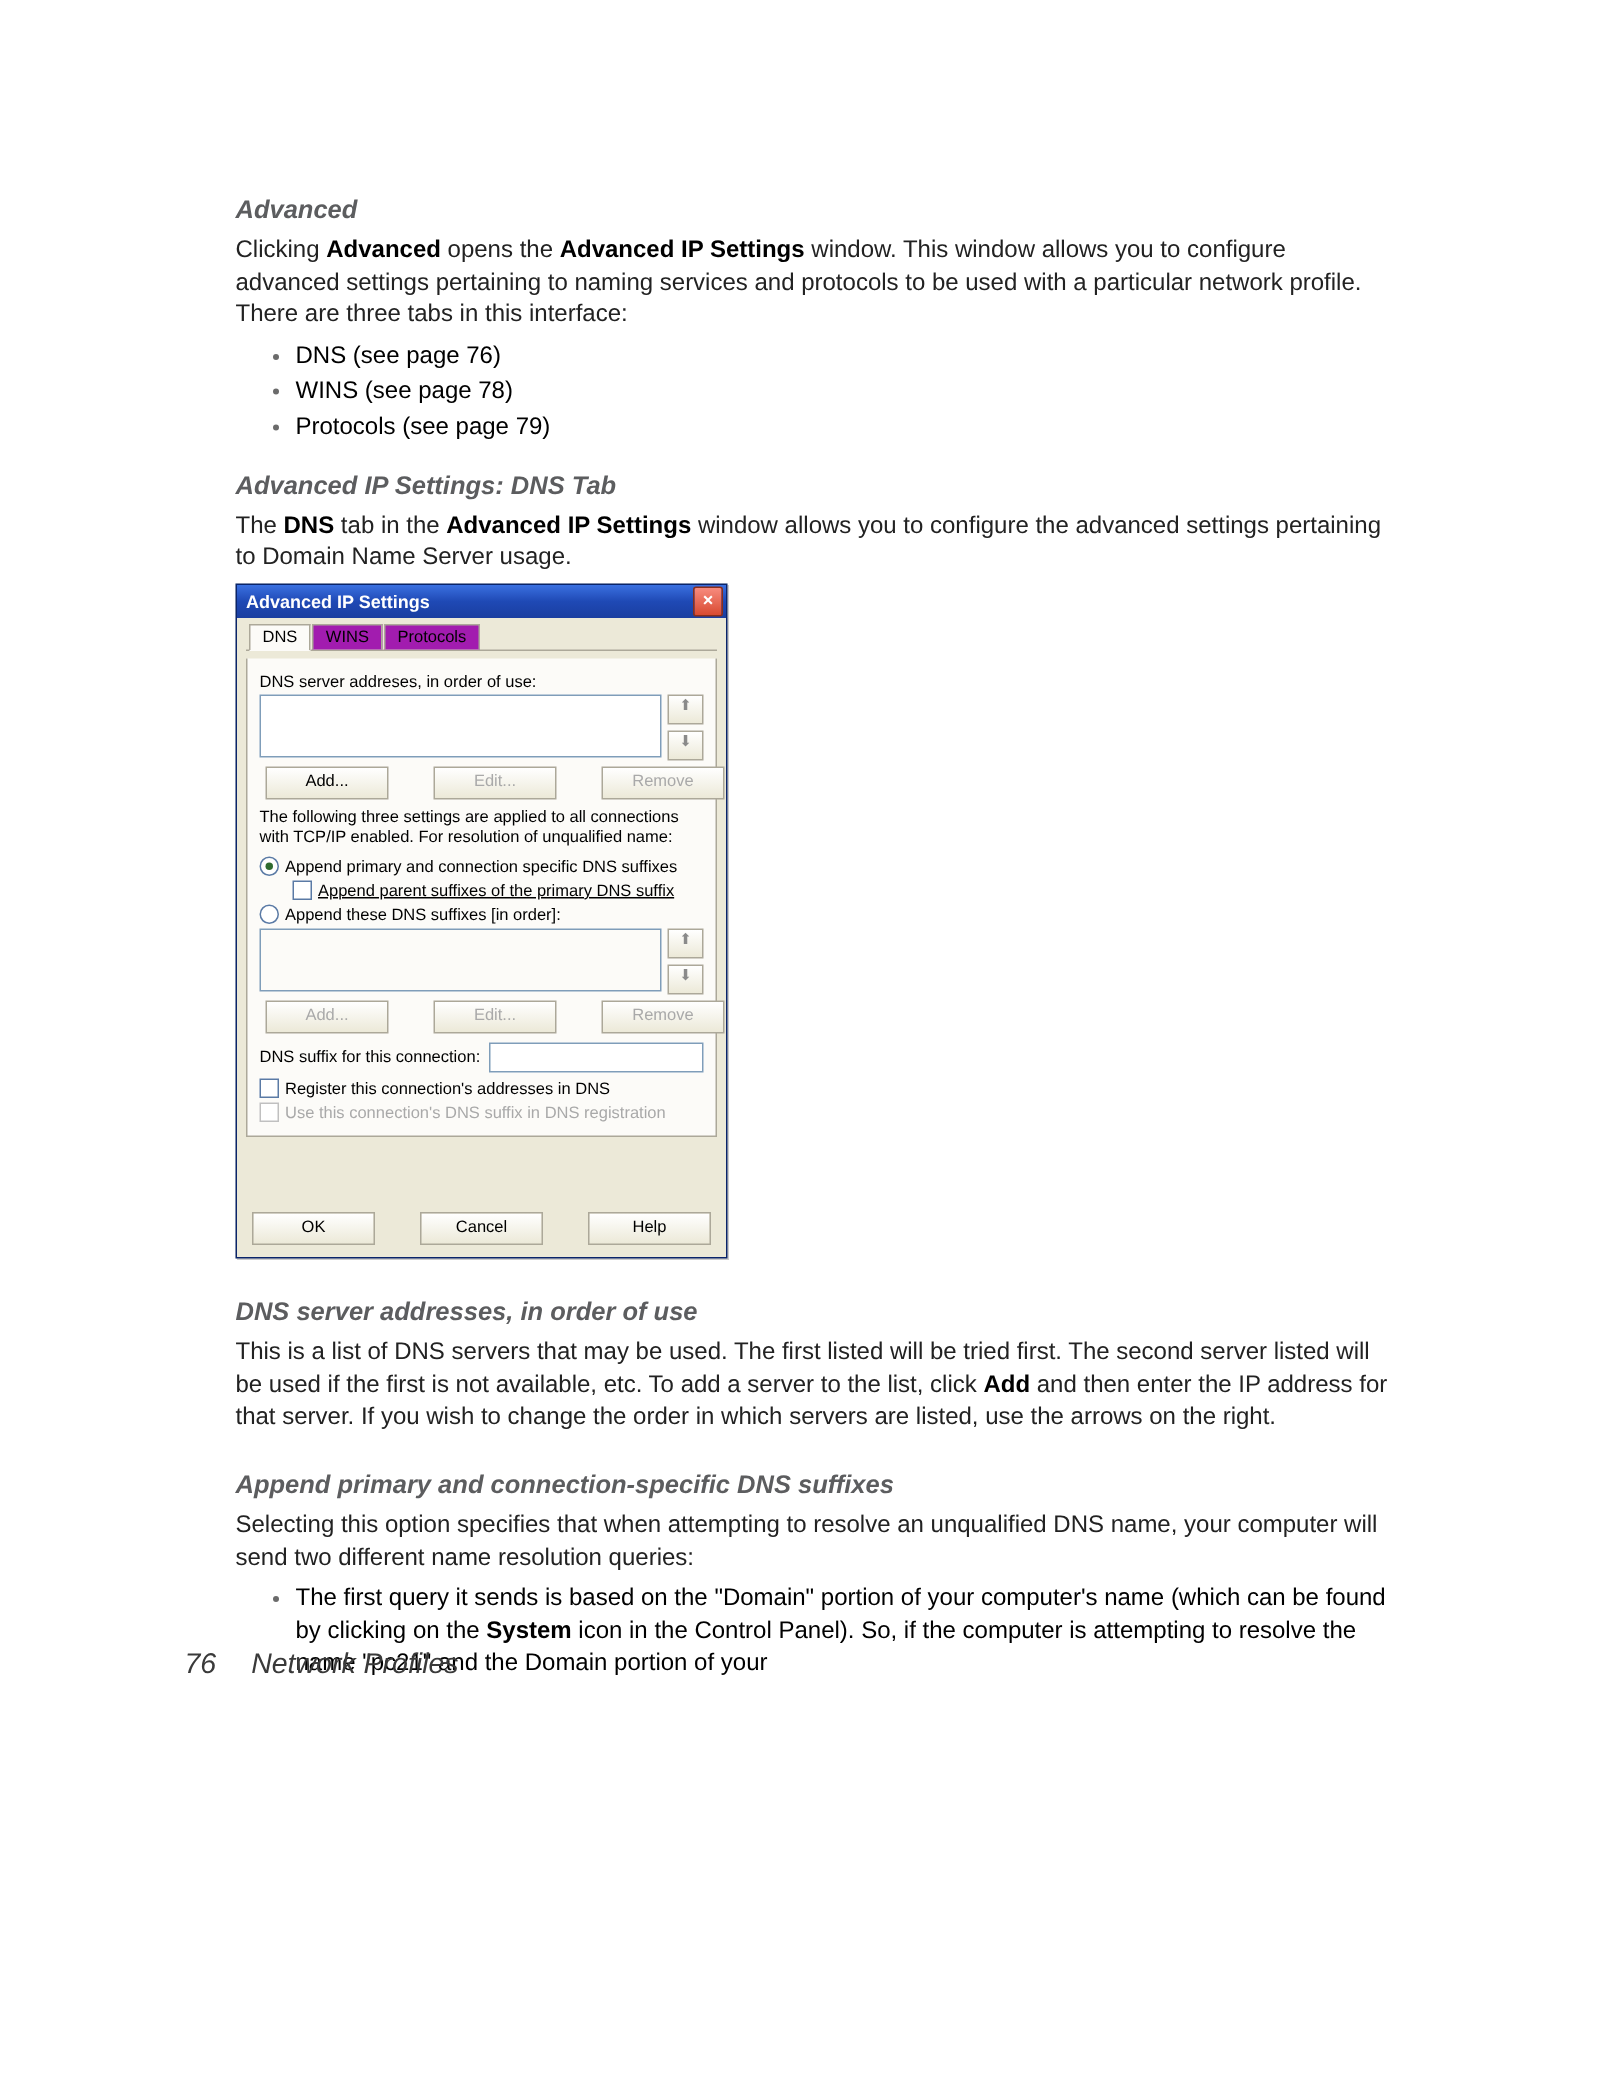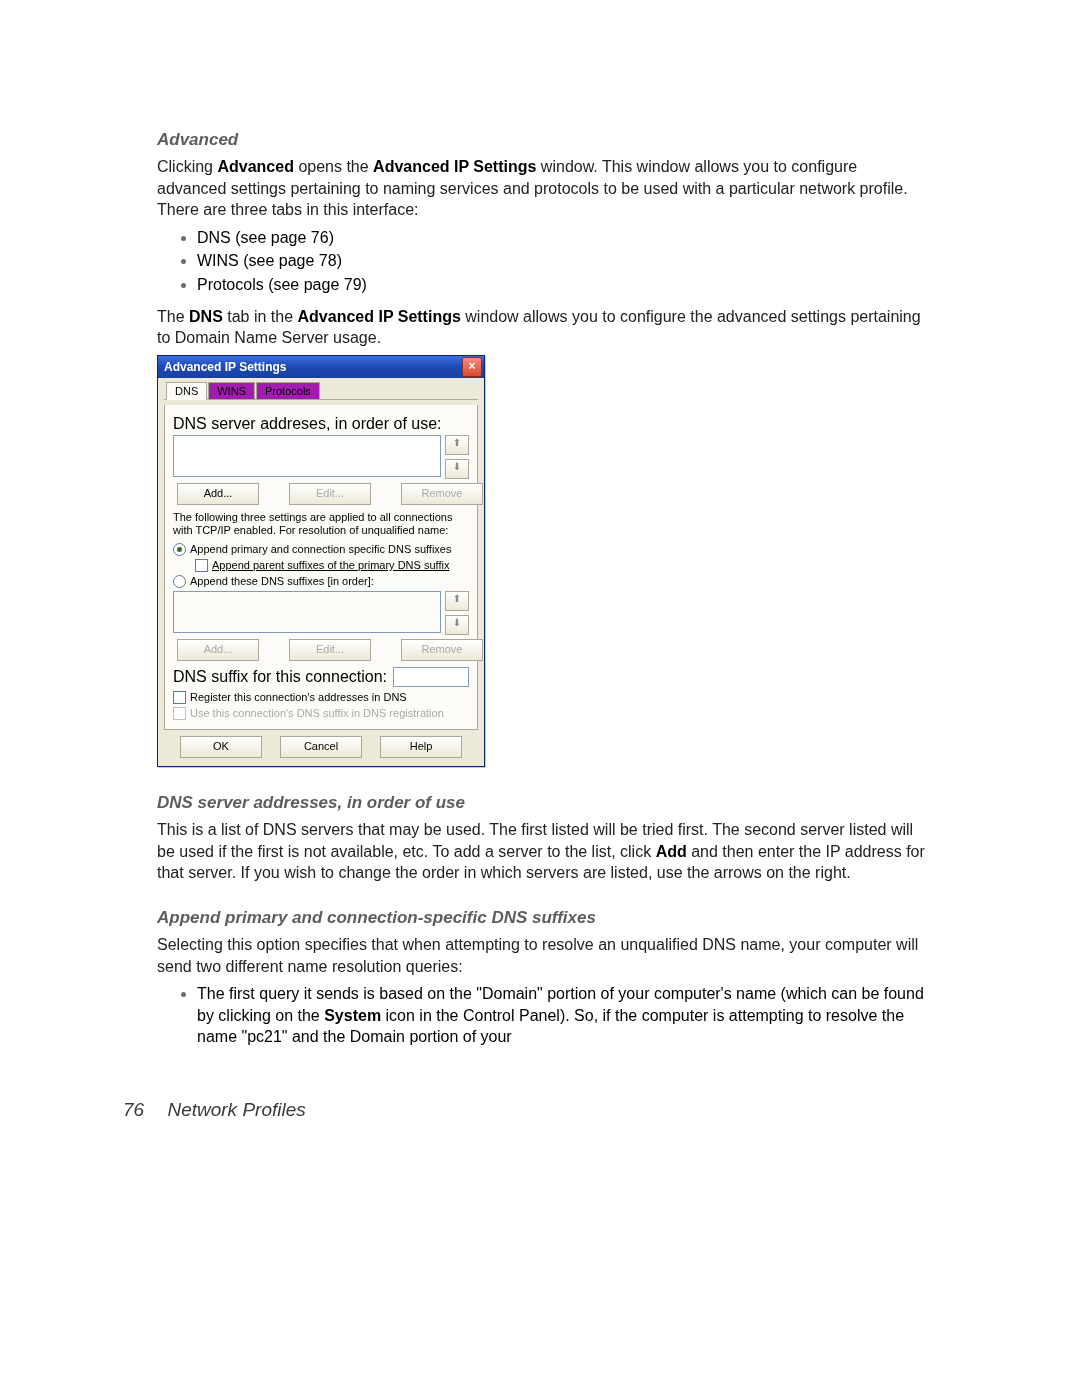--- a/index.html
+++ b/index.html
@@ -113,21 +113,21 @@
   .xp-tab-content {
     border: 1px solid #aca899;
     border-top: none;
     background: #fcfbf8;
     padding: 8px 8px 6px 8px;
     margin-top: -1px;
     position: relative;
     min-height: 300px;
   }
   .label {
-    font-size: 16px;
+    font-size: 11px;
     margin: 2px 0 2px 0;
   }
   .listarea-row {
     display: flex;
     gap: 4px;
     align-items: flex-start;
   }
   .listbox {
     flex: 1;
     height: 40px;
@@ -167,21 +167,21 @@
     padding: 0 8px;
     text-align: center;
     line-height: 18px;
     font-size: 11px;
   }
   .btn.disabled {
     color: #a9a9a9;
   }
   .radio-row {
     display: flex;
-    align-items: flex-start;
+    align-items: center;
     gap: 4px;
     margin: 3px 0;
   }
   .radio {
     width: 11px;
     height: 11px;
     border-radius: 50%;
     border: 1px solid #5a7aa5;
     background: #fff;
     display: flex;
@@ -214,23 +214,24 @@
     margin: 6px 0 4px 0;
   }
   .textfield {
     flex: 1;
     height: 18px;
     background: #fff;
     border: 1px solid #7f9db9;
   }
   .bottom-buttons {
     display: flex;
-    justify-content: center;
+    justify-content: space-between;
     gap: 18px;
     padding: 6px 4px 2px 4px;
+    margin-top: 44px;
   }
   .note {
     font-size: 11px;
     color: #000;
     margin: 2px 0 6px 0;
     line-height: 1.2;
   }
 
   .footer {
     position: absolute;
@@ -253,20 +254,21 @@
     <h3 class="italic">Advanced</h3>
     <p>
       <span>Clicking </span><b>Advanced</b><span> opens the </span><b>Advanced IP Settings</b><span> window. This window allows you to configure advanced settings pertaining to naming services and protocols to be used with a particular network profile. There are three tabs in this interface:</span>
     </p>
     <ul>
       <li>DNS (see page 76)</li>
       <li>WINS (see page 78)</li>
       <li>Protocols (see page 79)</li>
     </ul>
 
+    <h3 class="italic" style="margin-top:18px;">Advanced IP Settings: DNS Tab</h3>
     <p>
       <span>The </span><b>DNS</b><span> tab in the </span><b>Advanced IP Settings</b><span> window allows you to configure the advanced settings pertaining to Domain Name Server usage.</span>
     </p>
 
     <div class="xp-window">
       <div class="xp-titlebar">
         <span>Advanced IP Settings</span>
         <div class="xp-close">×</div>
       </div>
       <div class="xp-body">

